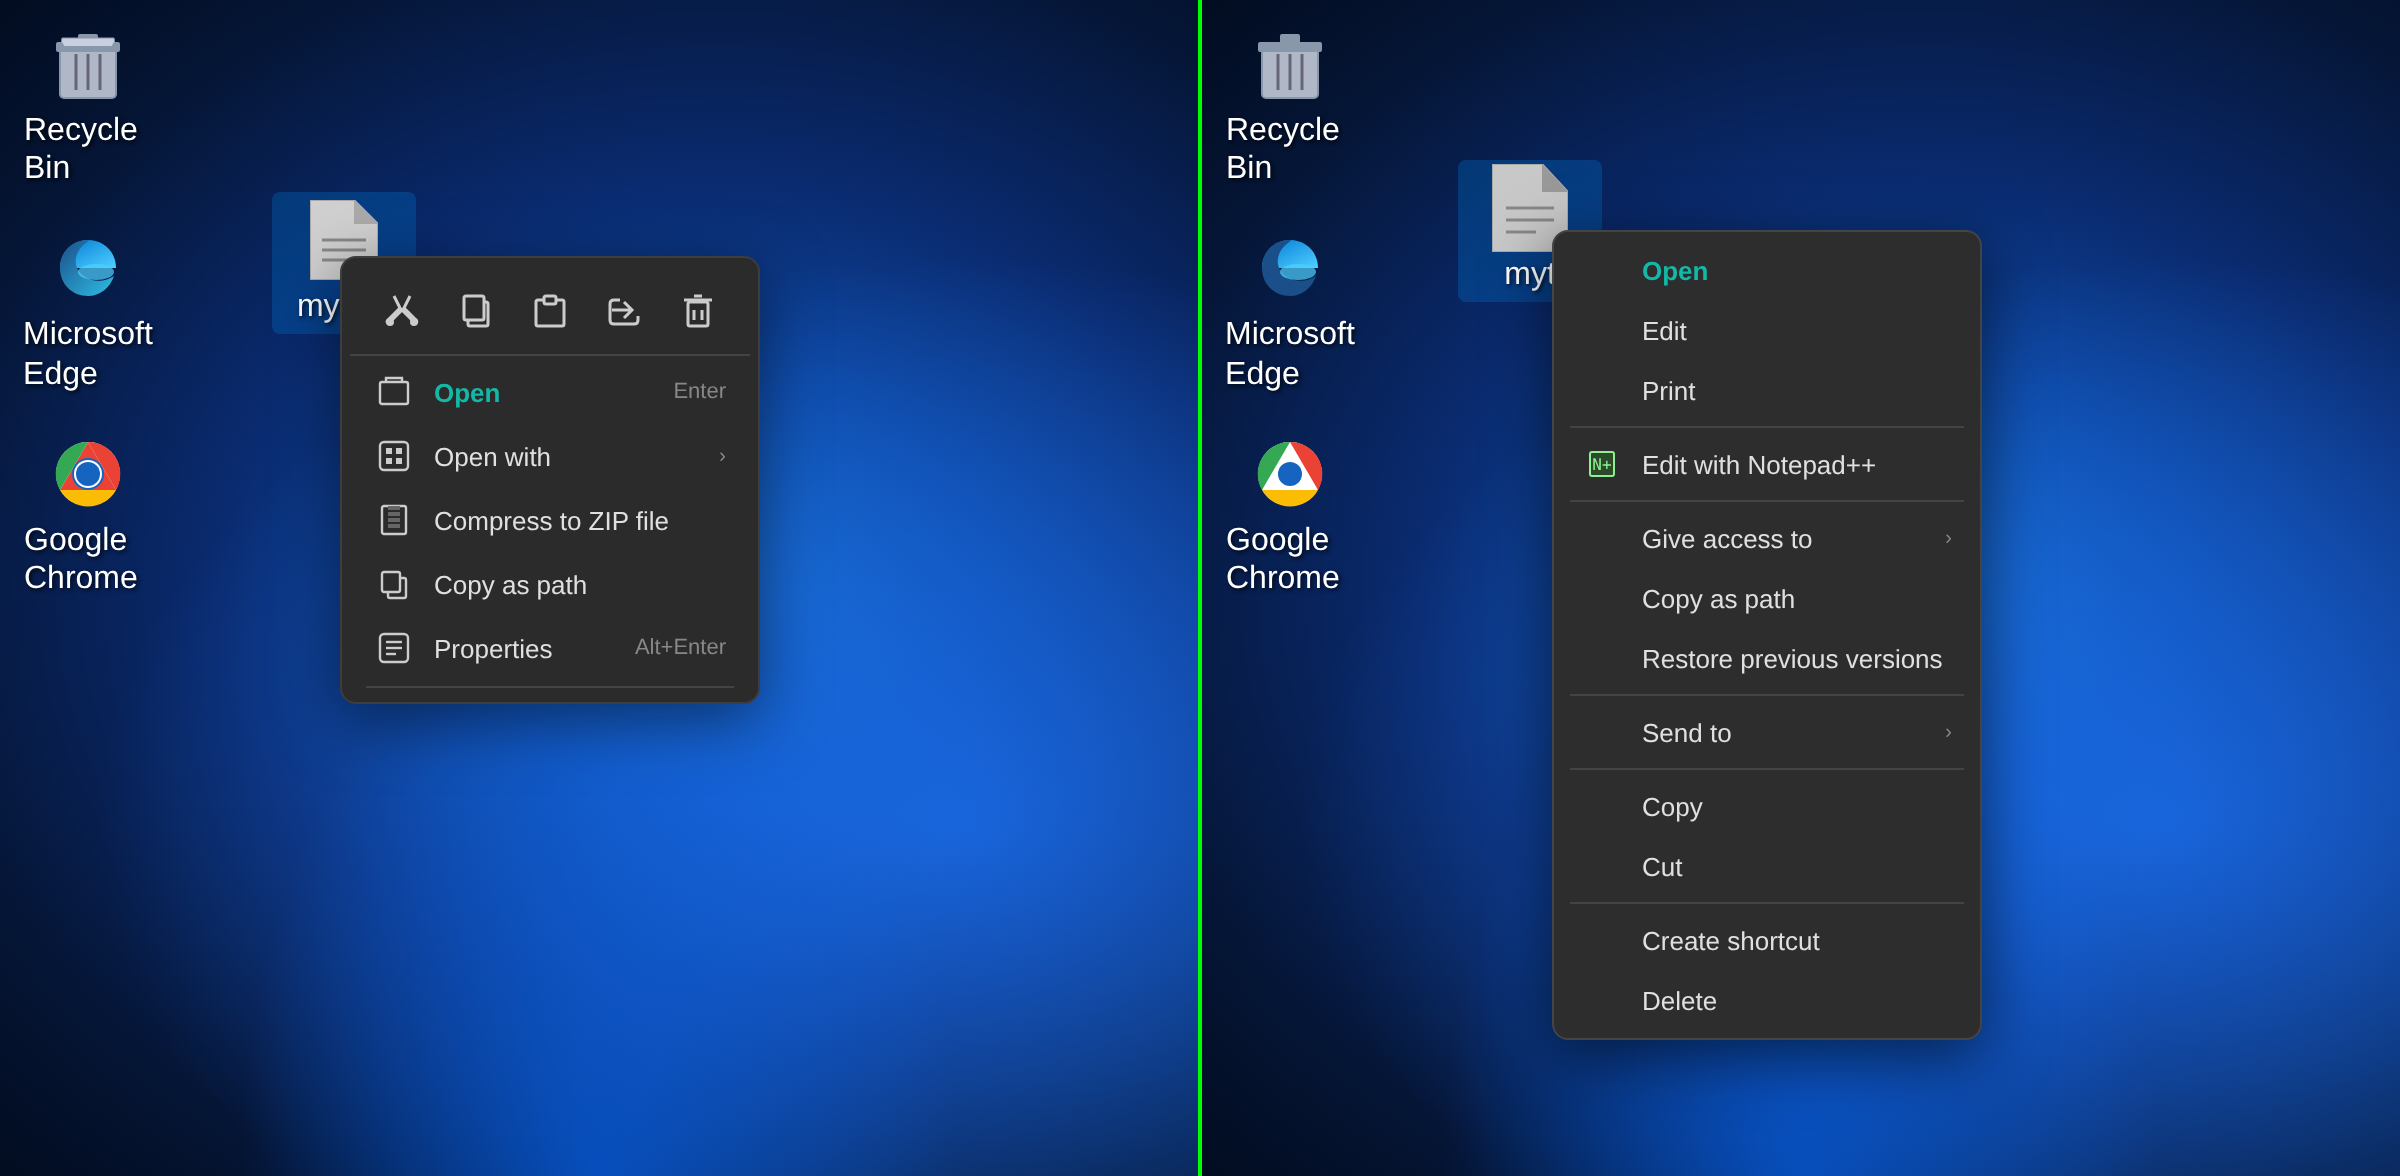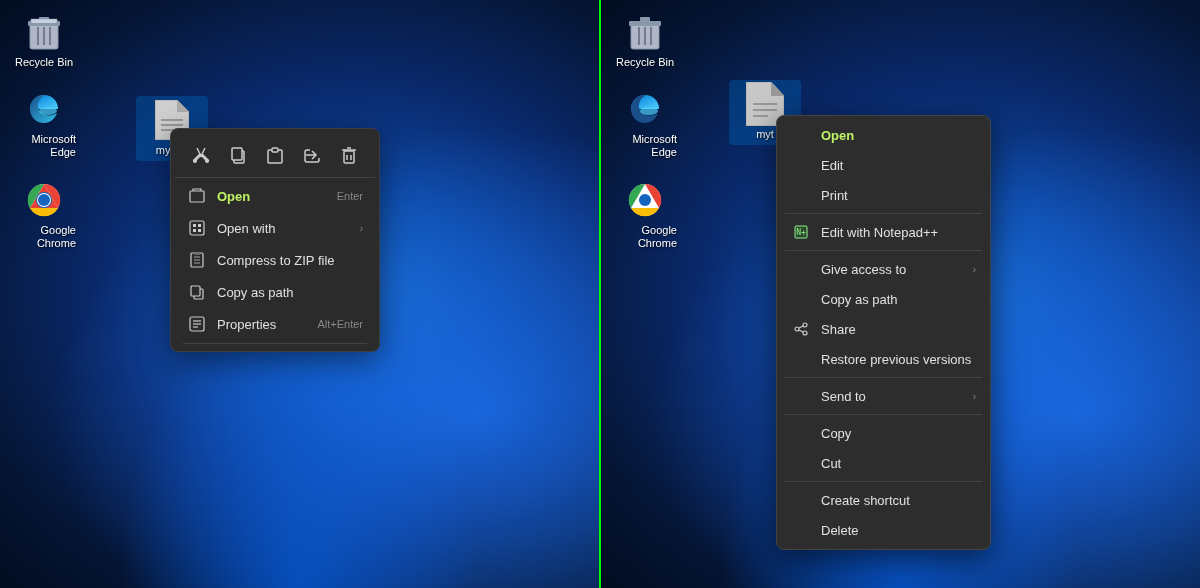--- a/index.html
+++ b/index.html
@@ -71,22 +71,22 @@
       width: 40px;
       height: 40px;
       display: flex;
       align-items: center;
       justify-content: center;
       margin-bottom: 4px;
     }
 
     .icon-label {
       color: white;
-      font-size: 11px;
-      text-align: right;
+      font-size: 16px;
+      text-align: left;
       text-shadow: 1px 1px 2px rgba(0,0,0,0.8);
       line-height: 1.2;
     }
 
     
     .context-menu {
       position: absolute;
       background: #2b2b2b;
       border: 1px solid #3d3d3d;
       border-radius: 8px;
@@ -170,21 +170,21 @@
 
     .menu-separator {
       height: 1px;
       background: #444;
       margin: 3px 8px;
     }
 
     
     .menu-item-bold {
       font-weight: 600;
-      color: #bef264;
+      color: #14b8a6;
     }
 
     
     .context-menu-modern .menu-item {
       padding: 5px 12px;
       font-size: 13px;
       border-radius: 3px;
       margin: 0 2px;
     }
 
@@ -484,32 +484,20 @@
       <span class="menu-item-icon"></span>
       <span class="menu-item-label">Give access to</span>
       <span class="menu-item-arrow">›</span>
     </div>
 
     <div class="menu-item">
       <span class="menu-item-icon"></span>
       <span class="menu-item-label">Copy as path</span>
     </div>
 
-    <div class="menu-item">
-      <span class="menu-item-icon">
-        <svg width="14" height="14" viewBox="0 0 14 14" fill="none" stroke="#ccc" stroke-width="1.2">
-          <circle cx="11" cy="3" r="2"></circle>
-          <circle cx="3" cy="7" r="2"></circle>
-          <circle cx="11" cy="11" r="2"></circle>
-          <line x1="5" y1="6" x2="9" y2="4"></line>
-          <line x1="5" y1="8" x2="9" y2="10"></line>
-        </svg>
-      </span>
-      <span class="menu-item-label">Share</span>
-    </div>
 
     <div class="menu-item">
       <span class="menu-item-icon"></span>
       <span class="menu-item-label">Restore previous versions</span>
     </div>
     <div class="menu-separator"></div>
 
     <div class="menu-item">
       <span class="menu-item-icon"></span>
       <span class="menu-item-label">Send to</span>

